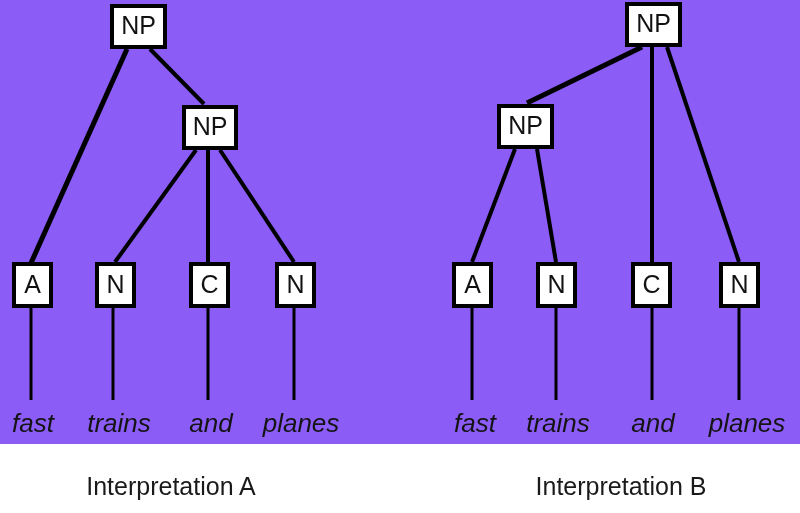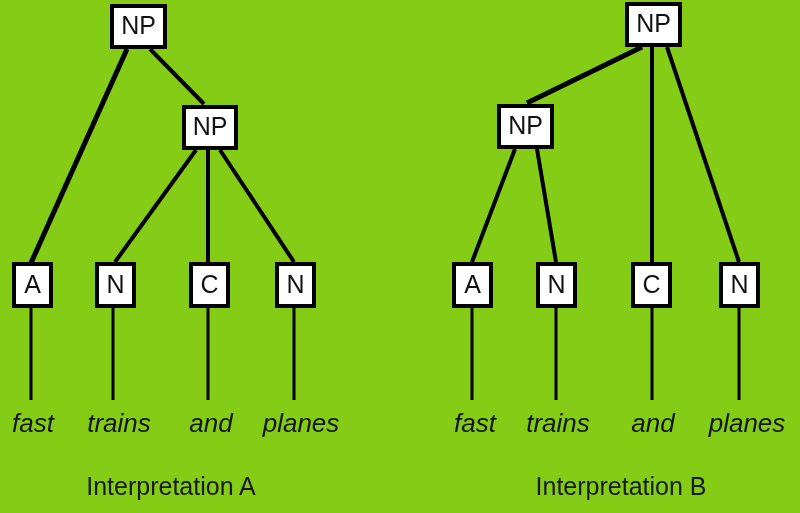--- a/index.html
+++ b/index.html
@@ -11,22 +11,22 @@
   body {
     width: 800px;
     height: 513px;
     font-family: "Liberation Sans", sans-serif;
     overflow: hidden;
     position: relative;
   }
   #diagram-root {
     position: relative;
     width: 800px;
-    height: 513px;
-    background: #84cc16;
+    height: 444px;
+    background: #8b5cf6;
   }
   svg.tree-canvas {
     position: absolute;
     left: 0;
     top: 0;
     width: 800px;
     height: 513px;
     display: block;
   }
   .edge-line {

